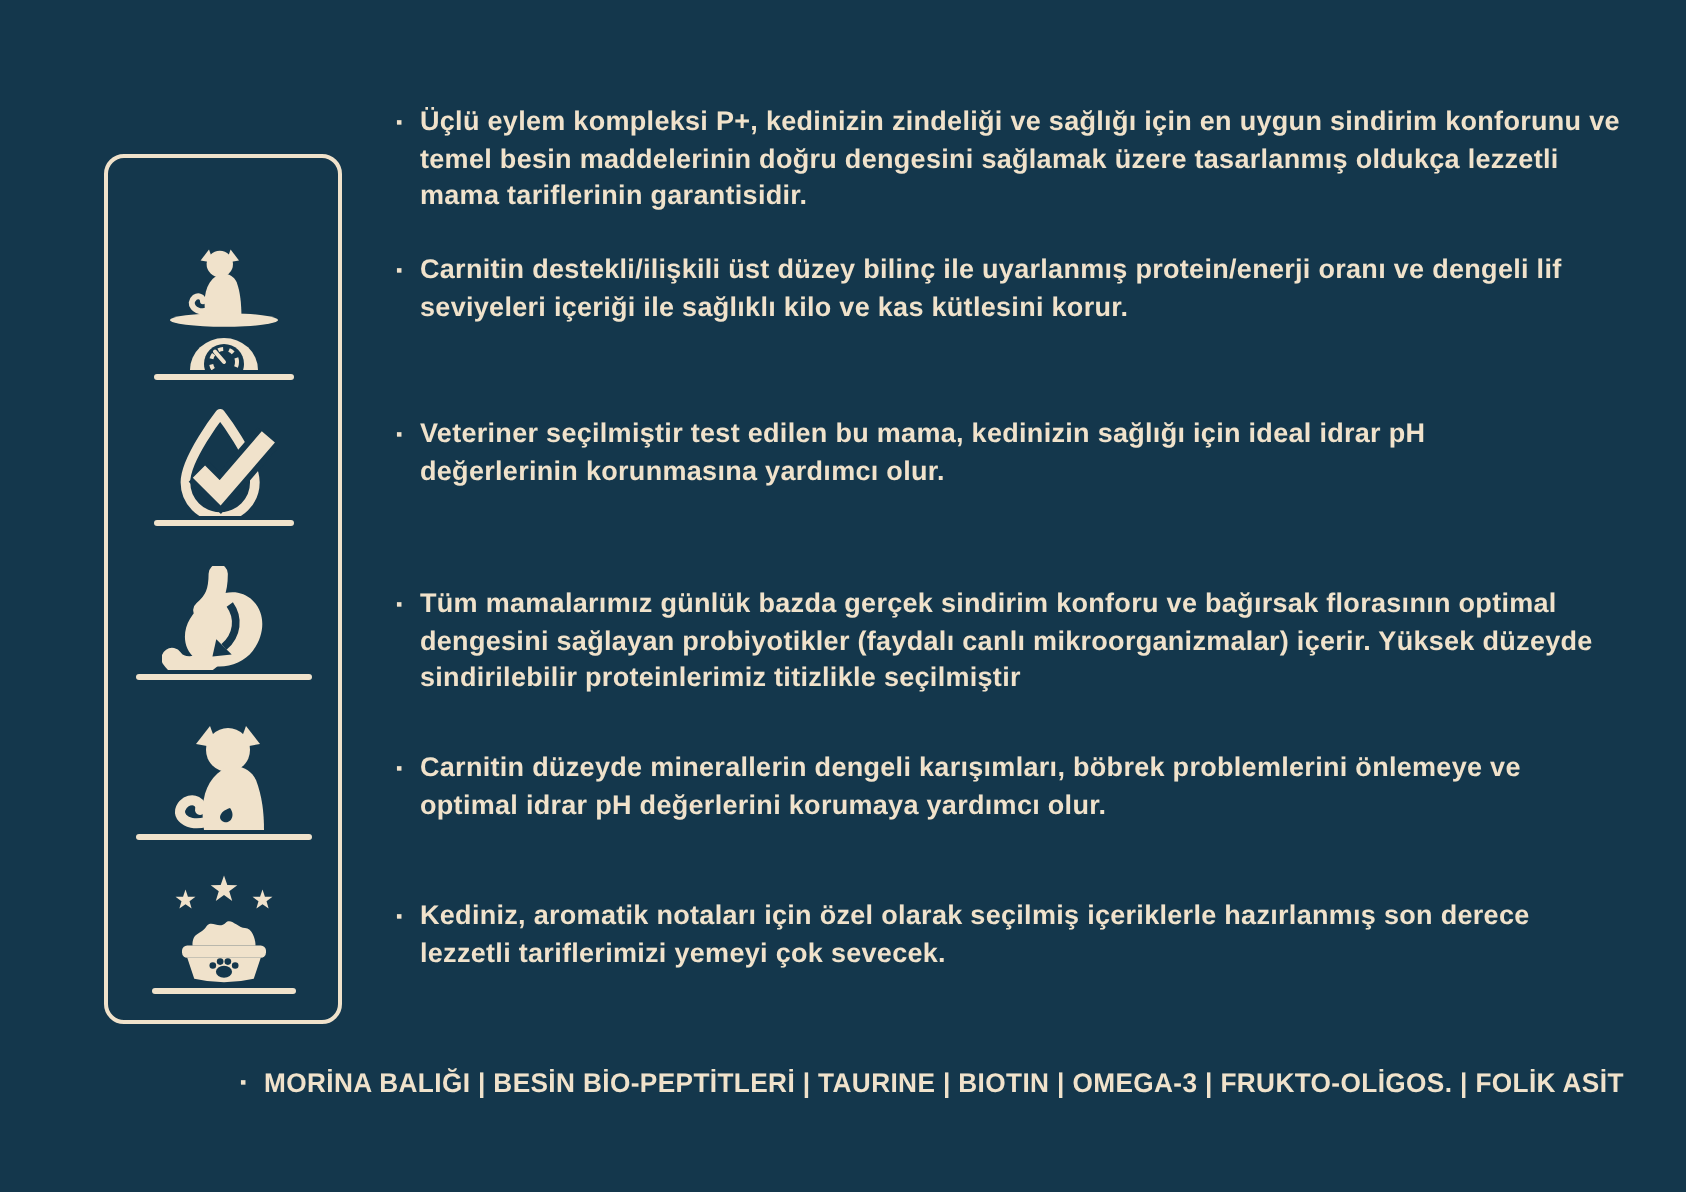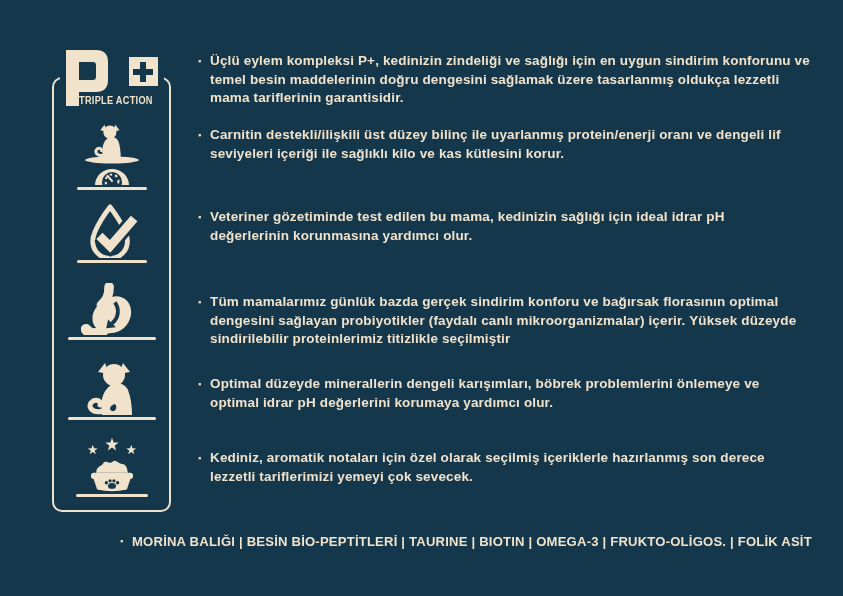--- a/index.html
+++ b/index.html
@@ -54,27 +54,20 @@
   }
 </style>
 </head>
 <body>
 
 <div class="page">
 
   <aside class="sidebar">
     <div class="sidebar-frame"></div>
 
-    <div class="logo">
-      <svg class="logo-p" width="42" height="56" viewBox="0 0 42 56" aria-label="P">
-        <path class="cream" fill-rule="evenodd" d="M0,0 H30 Q42,0 42,12 V30 Q42,42 30,42 H13 V56 H0 Z M13,12 V30 H27 Q30,30 30,27 V15 Q30,12 27,12 Z"></path>
-      </svg>
-      <div class="plus-box" aria-label="+"></div>
-      <div class="tagline">TRIPLE ACTION</div>
-    </div>
 
     <div class="icon-block" style="top:73px">
       <svg width="70" height="62" viewBox="0 0 70 62">
         <g transform="translate(15.5,0) scale(0.6)">
           <polygon class="cream" points="20,3 24,14 13,12"></polygon>
           <polygon class="cream" points="38,3 34,14 45,12"></polygon>
           <circle class="cream" cx="29" cy="15" r="11"></circle>
           <path class="cream" d="M17,58 C15,43 17,31 26,25 C33,21 40,24 43,30 C46,38 47,48 47,58 Z"></path>
           <path class="cream-line" d="M18,54 C8,56 2,48 8,43 C11,41 15,42 15,46" stroke-width="5" stroke-linecap="round"></path>
         </g>
@@ -143,29 +136,29 @@
     <div class="bullet-row" style="top:52px">
       <span class="marker">▪</span>
       <p style="max-width:600px">Üçlü eylem kompleksi P+, kedinizin zindeliği ve sağlığı için en uygun sindirim konforunu ve temel besin maddelerinin doğru dengesini sağlamak üzere tasarlanmış oldukça lezzetli mama tariflerinin garantisidir.</p>
     </div>
     <div class="bullet-row" style="top:126px">
       <span class="marker">▪</span>
       <p style="max-width:598px">Carnitin destekli/ilişkili üst düzey bilinç ile uyarlanmış protein/enerji oranı ve dengeli lif seviyeleri içeriği ile sağlıklı kilo ve kas kütlesini korur.</p>
     </div>
     <div class="bullet-row" style="top:208px">
       <span class="marker">▪</span>
-      <p style="max-width:548px">Veteriner gözetiminde test edilen bu mama, kedinizin sağlığı için ideal idrar pH değerlerinin korunmasına yardımcı olur.</p>
+      <p style="max-width:548px">Veteriner seçilmiştir test edilen bu mama, kedinizin sağlığı için ideal idrar pH değerlerinin korunmasına yardımcı olur.</p>
     </div>
     <div class="bullet-row" style="top:293px">
       <span class="marker">▪</span>
       <p style="max-width:590px">Tüm mamalarımız günlük bazda gerçek sindirim konforu ve bağırsak florasının optimal dengesini sağlayan probiyotikler (faydalı canlı mikroorganizmalar) içerir. Yüksek düzeyde sindirilebilir proteinlerimiz titizlikle seçilmiştir</p>
     </div>
     <div class="bullet-row" style="top:375px">
       <span class="marker">▪</span>
-      <p style="max-width:560px">Optimal düzeyde minerallerin dengeli karışımları, böbrek problemlerini önlemeye ve optimal idrar pH değerlerini korumaya yardımcı olur.</p>
+      <p style="max-width:560px">Carnitin düzeyde minerallerin dengeli karışımları, böbrek problemlerini önlemeye ve optimal idrar pH değerlerini korumaya yardımcı olur.</p>
     </div>
     <div class="bullet-row" style="top:449px">
       <span class="marker">▪</span>
       <p style="max-width:572px">Kediniz, aromatik notaları için özel olarak seçilmiş içeriklerle hazırlanmış son derece lezzetli tariflerimizi yemeyi çok sevecek.</p>
     </div>
   </main>
 
   <div class="footer">
     <span class="marker">▪</span>
     <span class="footer-text">MORİNA BALIĞI | BESİN BİO-PEPTİTLERİ | TAURINE | BIOTIN | OMEGA-3 | FRUKTO-OLİGOS. | FOLİK ASİT</span>

